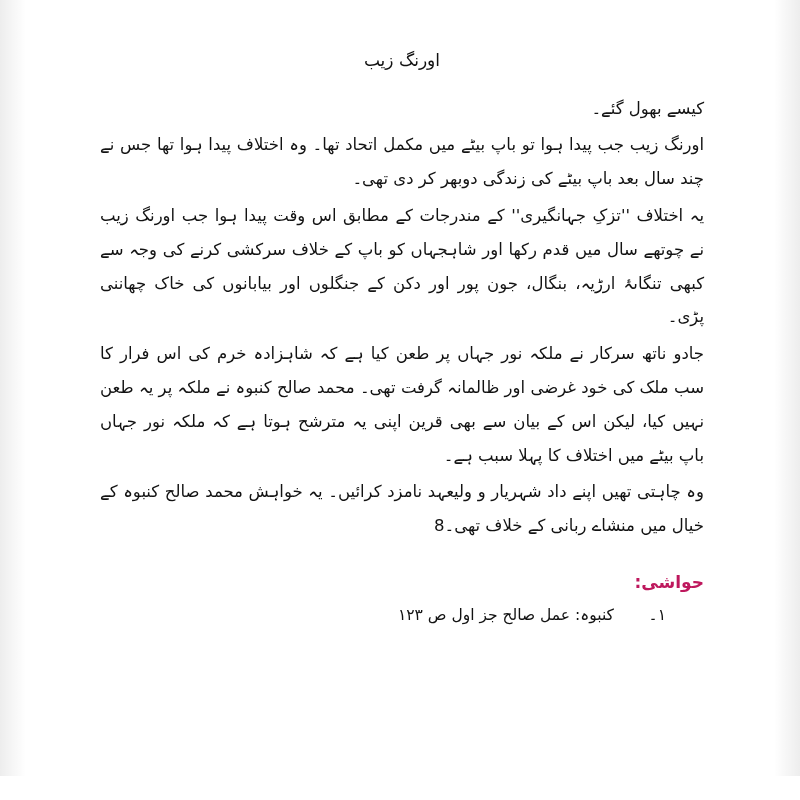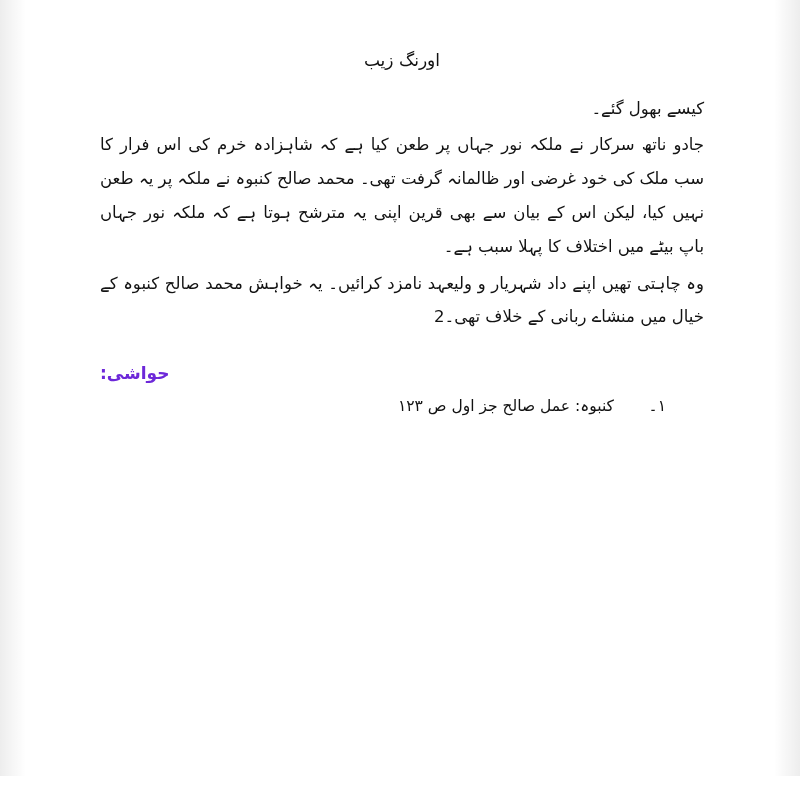--- a/index.html
+++ b/index.html
@@ -48,23 +48,23 @@
   .body-text p {
     margin: 0 0 3px 0;
     padding: 0;
   }
   .body-text p.first-line {
     text-align: right;
     direction: rtl;
   }
   .notes-heading {
     direction: rtl;
-    text-align: left;
+    text-align: right;
     font-size: 17px;
-    color: #6d28d9;
+    color: #be185d;
     margin: 26px 0 8px 0;
     font-weight: 600;
   }
   .notes-list {
     direction: rtl;
     margin: 0;
     padding: 0;
     list-style: none;
   }
   .notes-list li {
@@ -112,22 +112,24 @@
 <div class="page">
   <div class="edge-shadow left"></div>
   <div class="edge-shadow right"></div>
 
   <div class="sheet">
 
     <div class="header">اورنگ زیب</div>
 
     <div class="body-text">
       <p class="first-line">کیسے بھول گئے۔</p>
+      <p>اورنگ زیب جب پیدا ہوا تو باپ بیٹے میں مکمل اتحاد تھا۔ وہ اختلاف پیدا ہوا تھا جس نے چند سال بعد باپ بیٹے کی زندگی دوبھر کر دی تھی۔</p>
+      <p>یہ اختلاف ''تزکِ جہانگیری'' کے مندرجات کے مطابق اس وقت پیدا ہوا جب اورنگ زیب نے چوتھے سال میں قدم رکھا اور شاہجہاں کو باپ کے خلاف سرکشی کرنے کی وجہ سے کبھی تنگاںۂ ارڑیہ، بنگال، جون پور اور دکن کے جنگلوں اور بیابانوں کی خاک چھاننی پڑی۔</p>
       <p>جادو ناتھ سرکار نے ملکہ نور جہاں پر طعن کیا ہے کہ شاہزادہ خرم کی اس فرار کا سب ملک کی خود غرضی اور ظالمانہ گرفت تھی۔ محمد صالح کنبوہ نے ملکہ پر یہ طعن نہیں کیا، لیکن اس کے بیان سے بھی قرین اپنی یہ مترشح ہوتا ہے کہ ملکہ نور جہاں باپ بیٹے میں اختلاف کا پہلا سبب ہے۔</p>
-      <p>وہ چاہتی تھیں اپنے داد شہریار و ولیعہد نامزد کرائیں۔ یہ خواہش محمد صالح کنبوہ کے خیال میں منشاے ربانی کے خلاف تھی۔2</p>
+      <p>وہ چاہتی تھیں اپنے داد شہریار و ولیعہد نامزد کرائیں۔ یہ خواہش محمد صالح کنبوہ کے خیال میں منشاے ربانی کے خلاف تھی۔8</p>
     </div>
 
     <div class="notes-heading">حواشی:</div>
 
     <ul class="notes-list">
       <li>
         <span class="note-num">۱۔</span>
         <span class="note-text">کنبوہ: عمل صالح جز اول ص ۱۲۳</span>
       </li>
 

